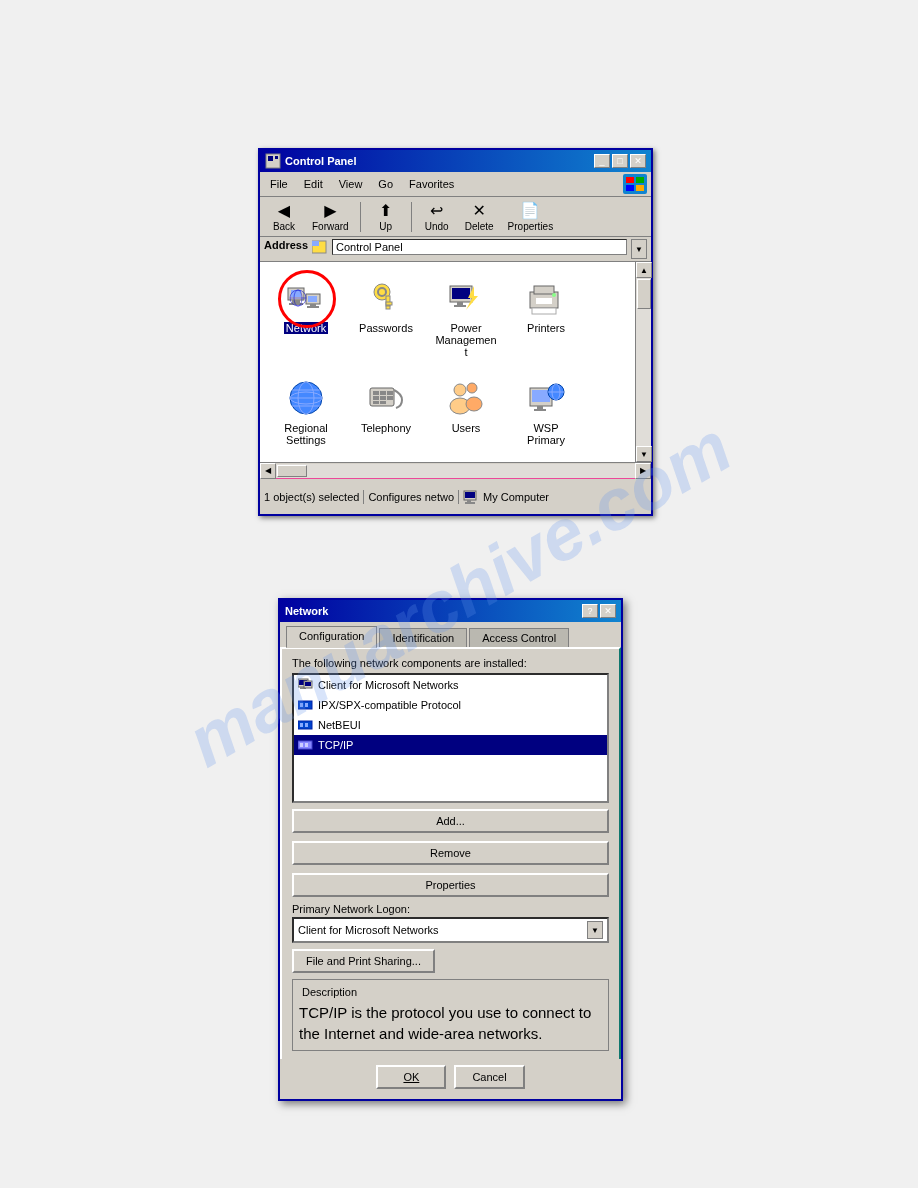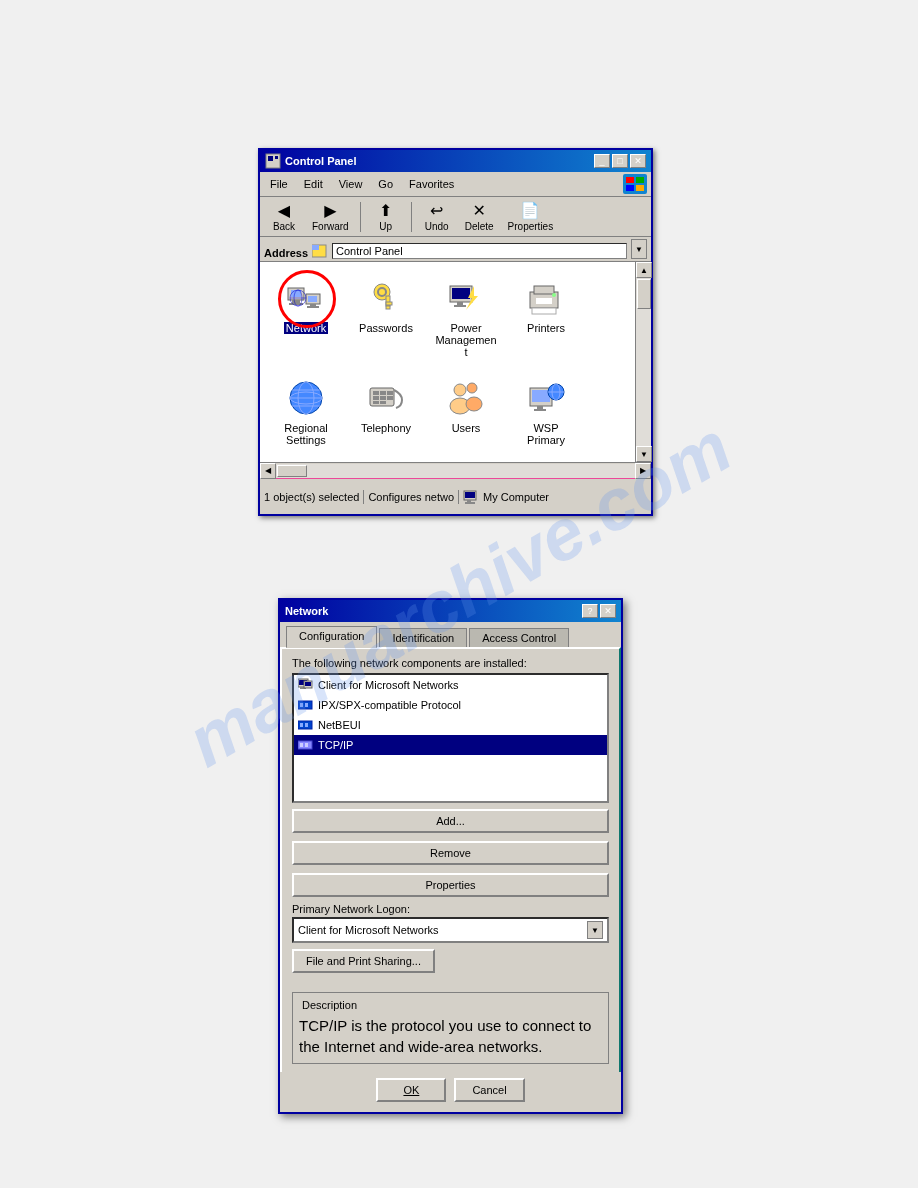--- a/index.html
+++ b/index.html
@@ -124,21 +124,21 @@
       width: 1px;
       height: 30px;
       background: #808080;
       margin: 0 3px;
     }
 
     
     .addressbar {
       background: #d4d0c8;
       display: flex;
-      align-items: flex-end;
+      align-items: flex-start;
       padding: 2px 4px;
       gap: 4px;
       border-bottom: 1px solid #808080;
     }
     .addr-label {
       font-size: 11px;
       font-weight: bold;
     }
     .addr-input {
       flex: 1;
@@ -748,21 +748,21 @@
     </div>
 
     <div class="field-label">Primary Network Logon:</div>
     <div style="display:flex;align-items:center;margin-bottom:6px;">
       <div class="select-box" style="flex:1;">
         <span>Client for Microsoft Networks</span>
         <div class="select-dropdown-arrow">▼</div>
       </div>
     </div>
 
-    <div style="margin-bottom:19px;">
+    <div style="margin-bottom:6px;">
       <button class="dialog-btn" style="width:auto; padding:4px 12px;">File and Print Sharing...</button>
     </div>
 
     <div class="desc-group">
       <div class="desc-group-label">Description</div>
       <div class="desc-text">TCP/IP is the protocol you use to connect to the Internet and wide-area networks.</div>
     </div>
   </div>
 
   <div class="dialog-footer">

